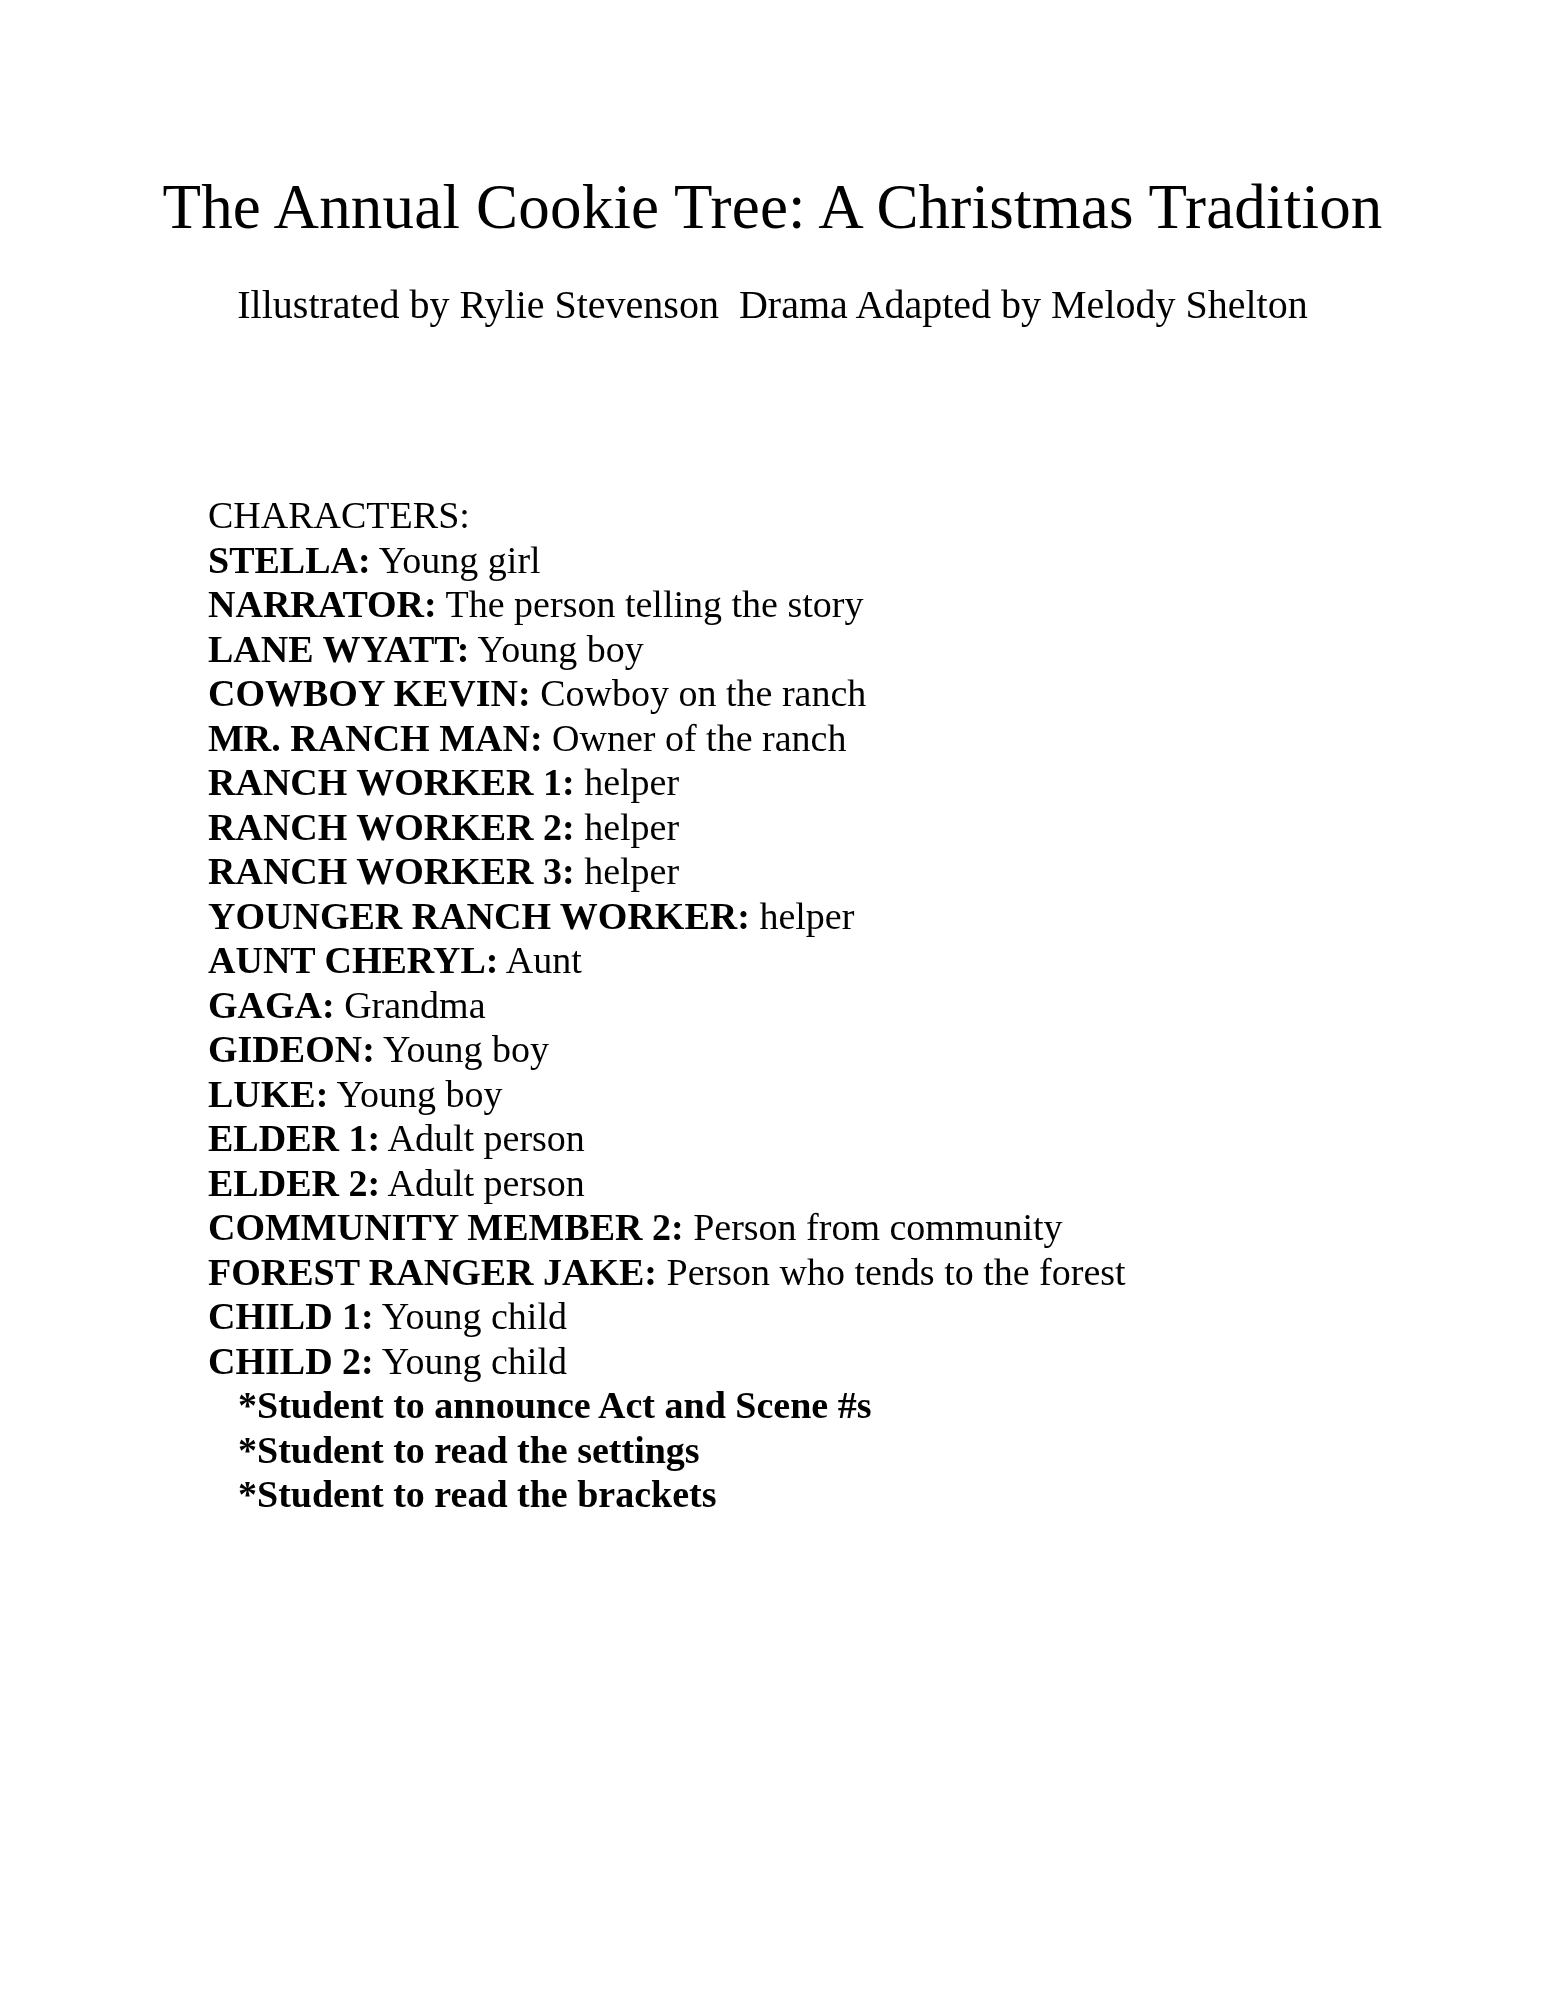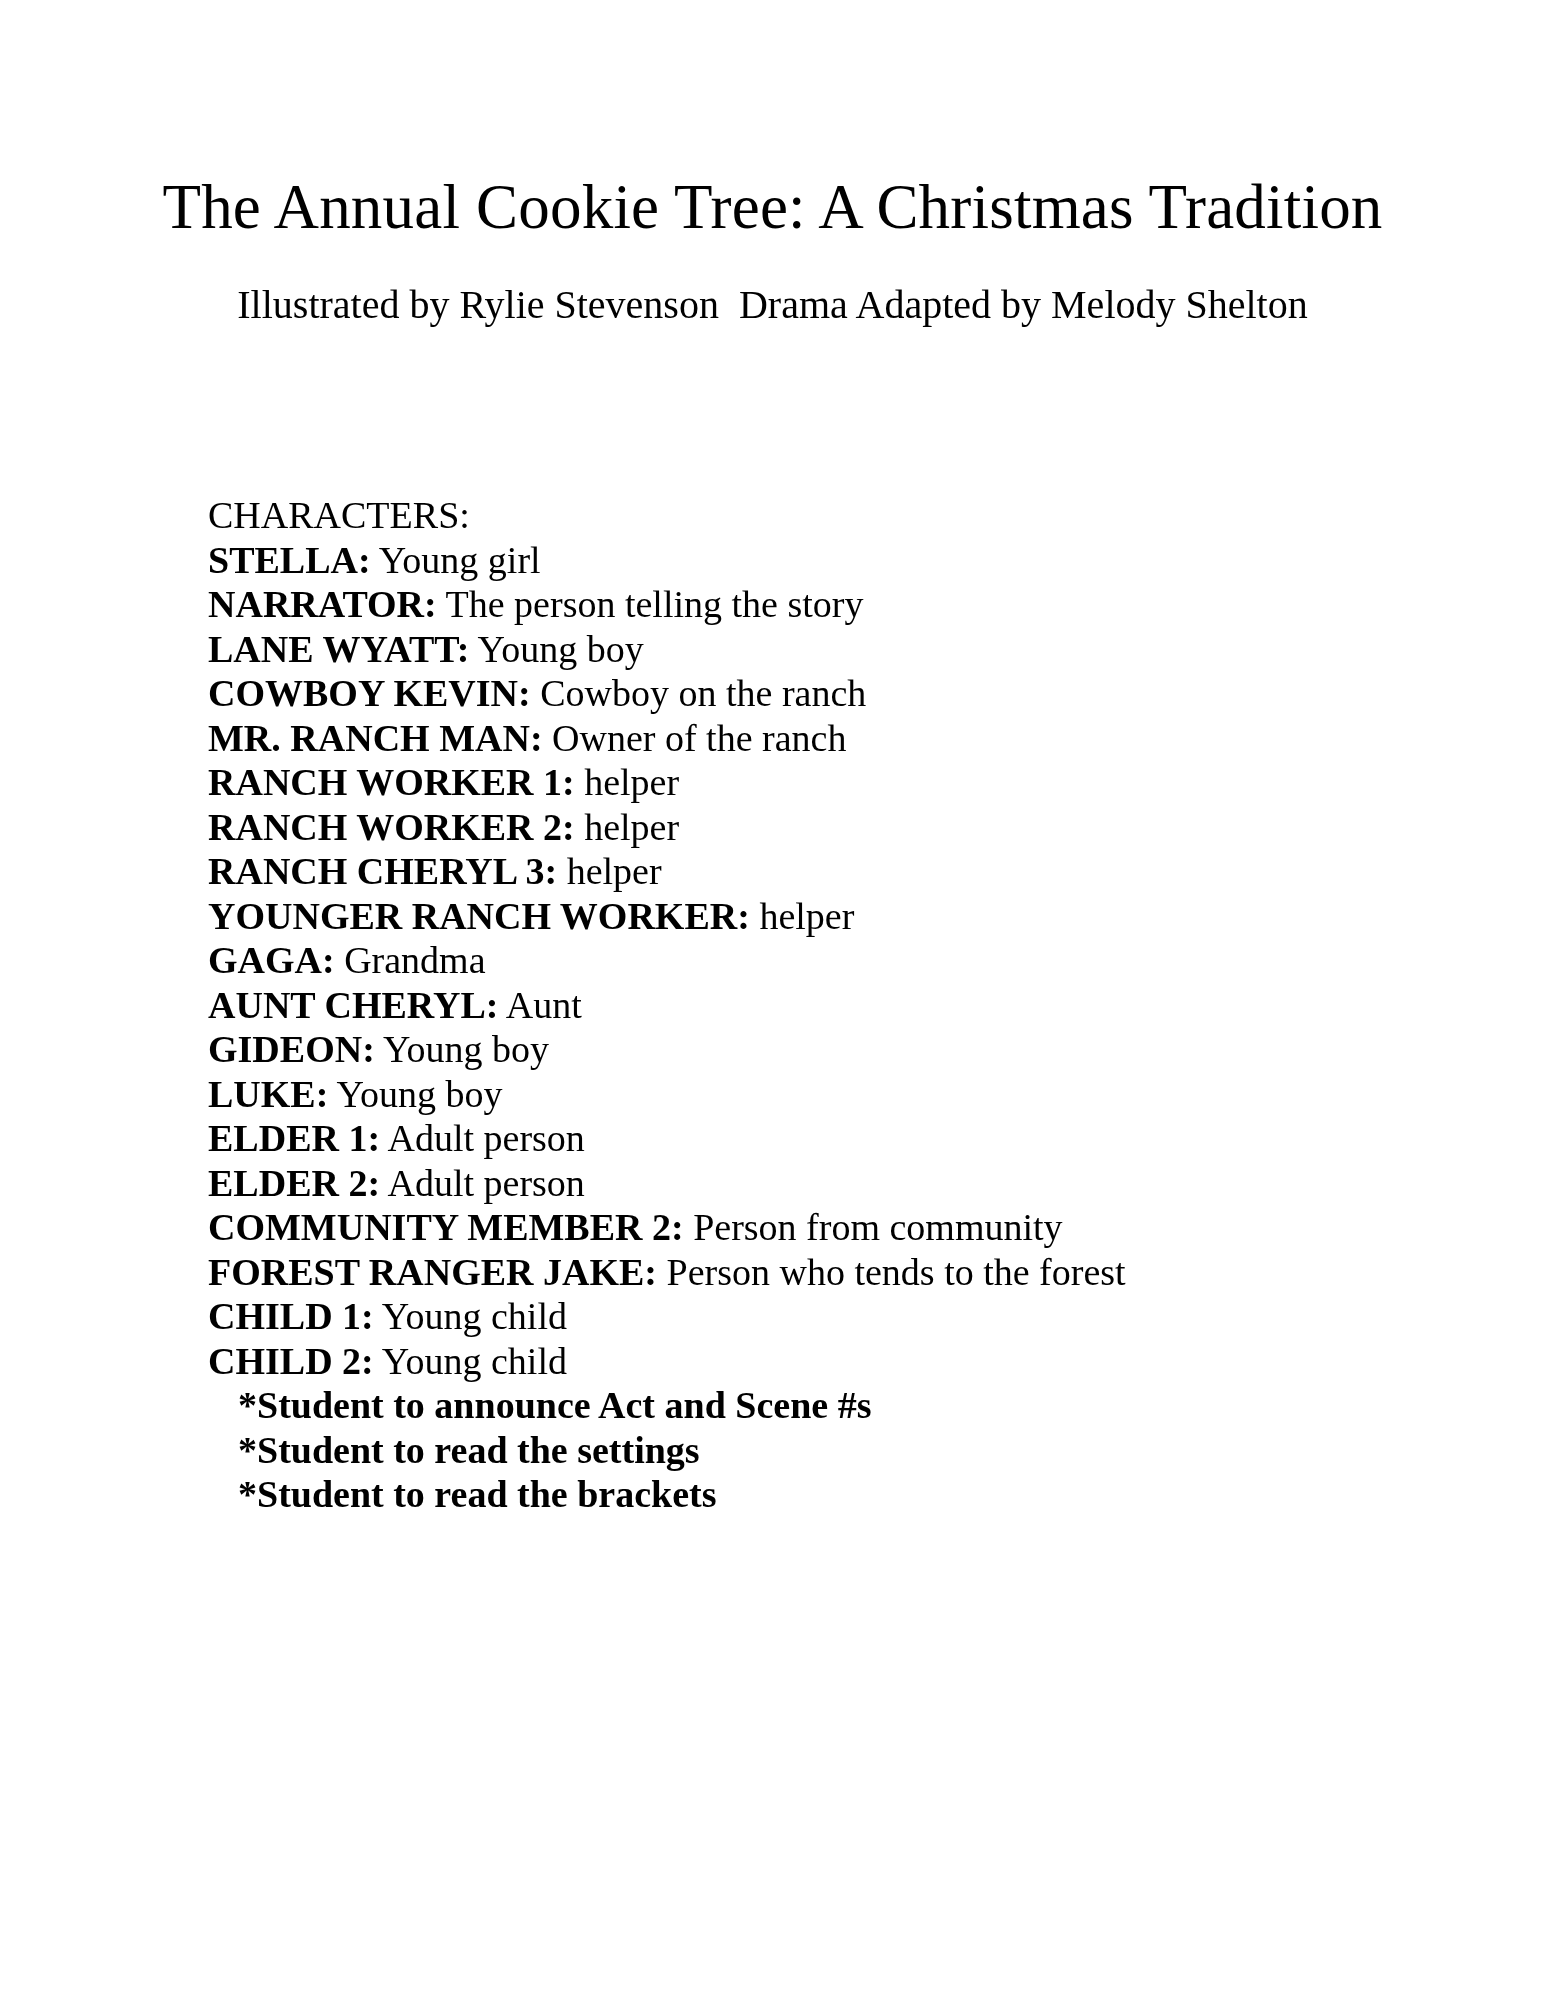--- a/index.html
+++ b/index.html
@@ -95,24 +95,24 @@
     <div class="section-heading">CHARACTERS:</div>
 
     <div id="character-list">
         <div class="char-line"><span class="char-name">STELLA:</span><span class="char-desc"> Young girl</span></div>
         <div class="char-line"><span class="char-name">NARRATOR:</span><span class="char-desc"> The person telling the story</span></div>
         <div class="char-line"><span class="char-name">LANE WYATT:</span><span class="char-desc"> Young boy</span></div>
         <div class="char-line"><span class="char-name">COWBOY KEVIN:</span><span class="char-desc"> Cowboy on the ranch</span></div>
         <div class="char-line"><span class="char-name">MR. RANCH MAN:</span><span class="char-desc"> Owner of the ranch</span></div>
         <div class="char-line"><span class="char-name">RANCH WORKER 1:</span><span class="char-desc"> helper</span></div>
         <div class="char-line"><span class="char-name">RANCH WORKER 2:</span><span class="char-desc"> helper</span></div>
-        <div class="char-line"><span class="char-name">RANCH CHERYL 3:</span><span class="char-desc"> helper</span></div>
+        <div class="char-line"><span class="char-name">RANCH WORKER 3:</span><span class="char-desc"> helper</span></div>
         <div class="char-line"><span class="char-name">YOUNGER RANCH WORKER:</span><span class="char-desc"> helper</span></div>
+        <div class="char-line"><span class="char-name">AUNT CHERYL:</span><span class="char-desc"> Aunt</span></div>
         <div class="char-line"><span class="char-name">GAGA:</span><span class="char-desc"> Grandma</span></div>
-        <div class="char-line"><span class="char-name">AUNT CHERYL:</span><span class="char-desc"> Aunt</span></div>
         <div class="char-line"><span class="char-name">GIDEON:</span><span class="char-desc"> Young boy</span></div>
         <div class="char-line"><span class="char-name">LUKE:</span><span class="char-desc"> Young boy</span></div>
         <div class="char-line"><span class="char-name">ELDER 1:</span><span class="char-desc"> Adult person</span></div>
         <div class="char-line"><span class="char-name">ELDER 2:</span><span class="char-desc"> Adult person</span></div>
         <div class="char-line"><span class="char-name">COMMUNITY MEMBER 2:</span><span class="char-desc"> Person from community</span></div>
         <div class="char-line"><span class="char-name">FOREST RANGER JAKE:</span><span class="char-desc"> Person who tends to the forest</span></div>
         <div class="char-line"><span class="char-name">CHILD 1:</span><span class="char-desc"> Young child</span></div>
         <div class="char-line"><span class="char-name">CHILD 2:</span><span class="char-desc"> Young child</span></div>
       </div>
 

